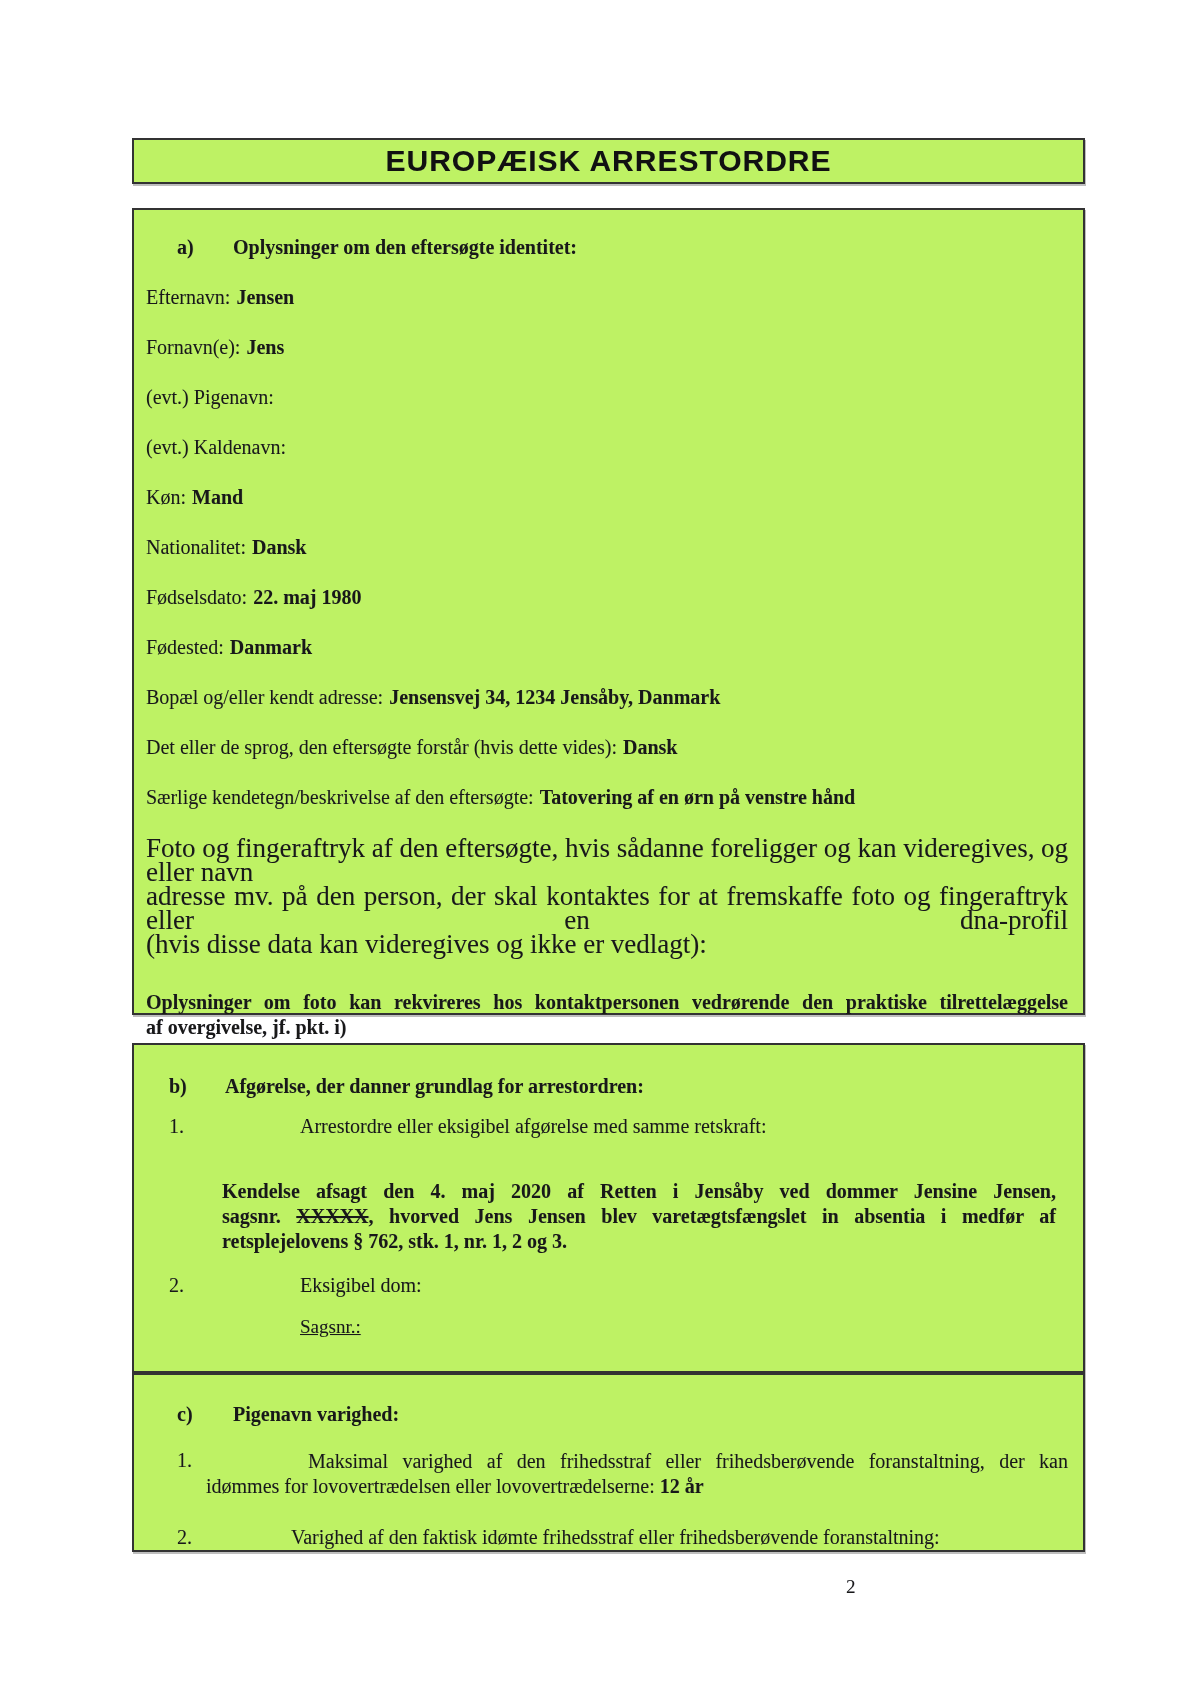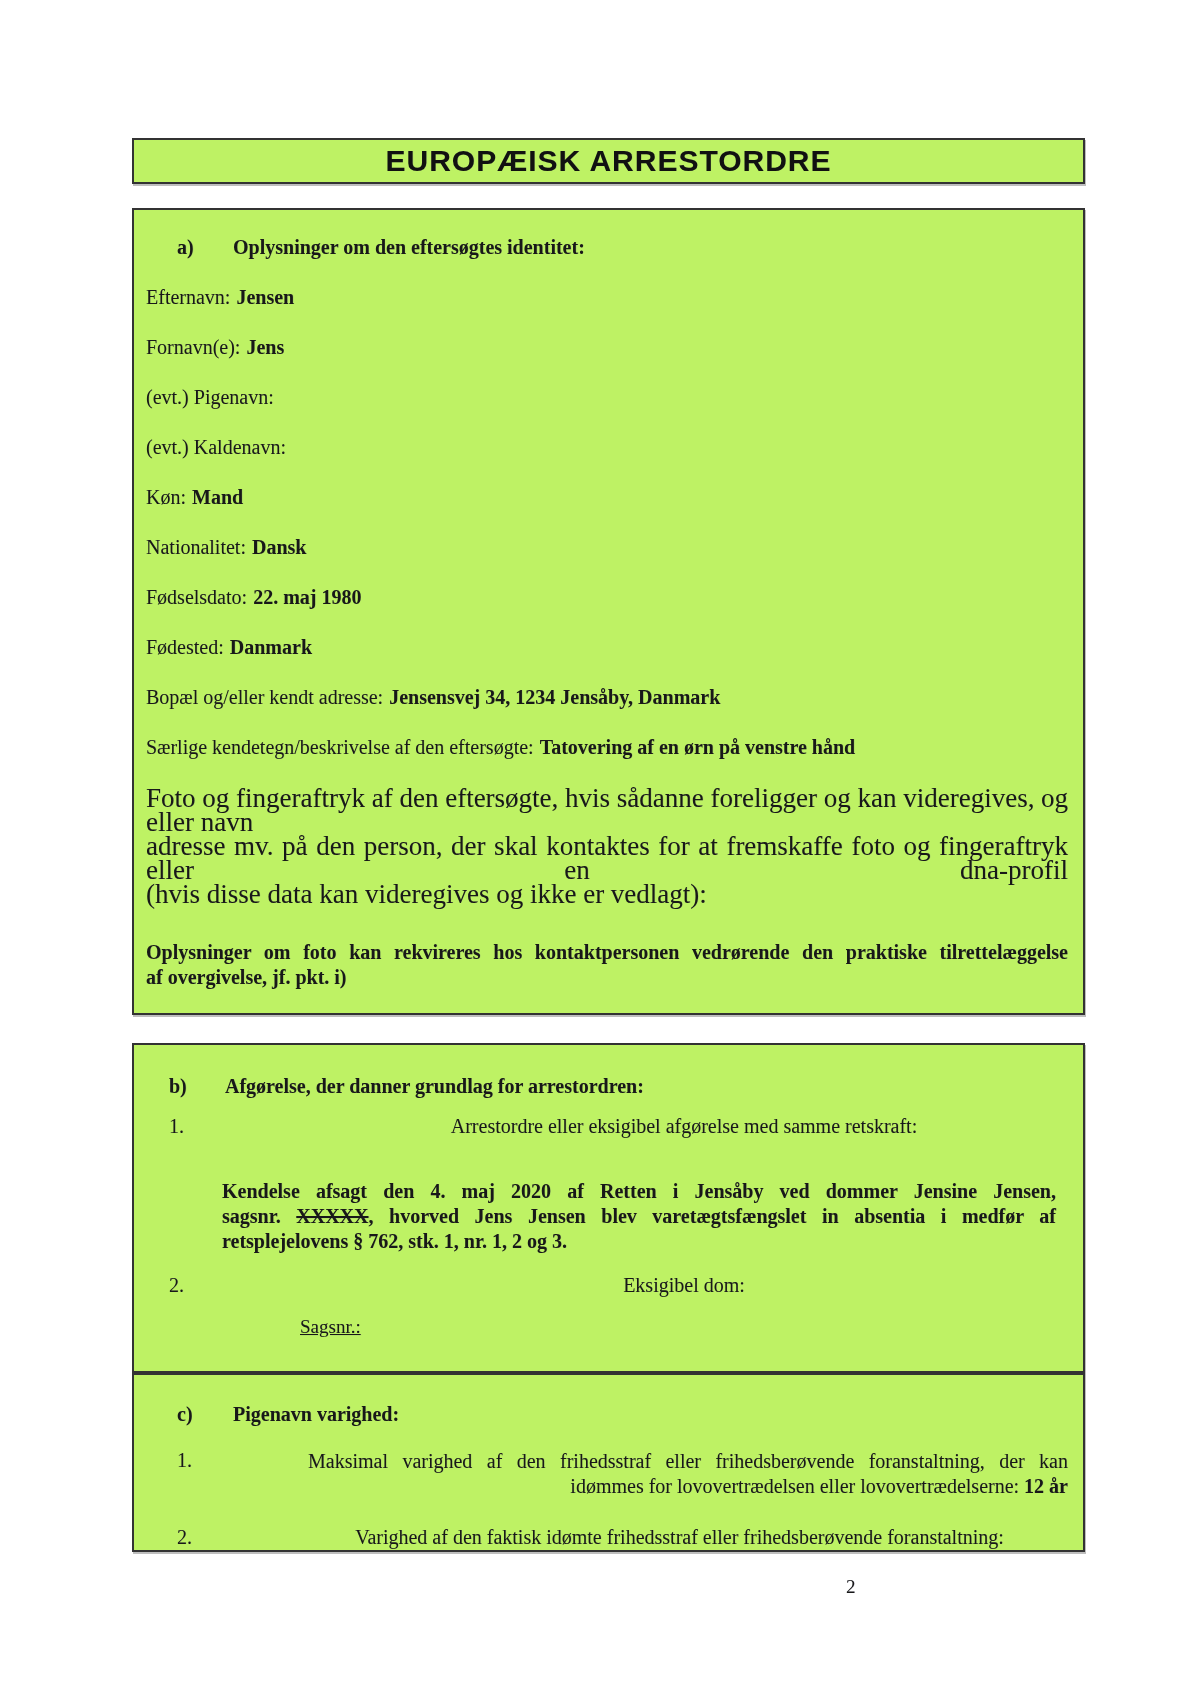--- a/index.html
+++ b/index.html
@@ -19,58 +19,58 @@
     font-family:"Liberation Sans", sans-serif; font-weight:bold;
     font-size:30px; letter-spacing:1px; color:#111;
   }
   
   .sec-head { font-weight:bold; font-size:20px; line-height:22px; margin-left:31px; }
   .sec-letter { display:inline-block; width:56px; }
   .field { font-size:20px; line-height:22px; margin-bottom:28px; }
   .field .val { font-weight:bold; margin-left:6px; }
   .item { position:relative; font-size:20px; line-height:22px; }
   .num { position:absolute; left:31px; top:0; }
-  .itext { margin-left:162px;text-align:center; }
+  .itext { margin-left:162px; }
   
   #box-a { top:208px; height:807px; padding:26px 15px 0 12px; }
   #box-a .sec-head { margin-bottom:28px; }
   .photo-para { font-size:27px; line-height:24px; }
   .pl1 { display:flex; justify-content:space-between; }
   .pl2 { text-align:justify; text-align-last:justify; }
   .note { font-weight:bold; font-size:20px; line-height:25px; margin-top:34px; }
   .nl1 { text-align:justify; text-align-last:justify; }
   
   #box-b { top:1043px; height:330px; padding:30px 15px 0 4px; }
   #box-b .sec-head { margin-bottom:18px; }
   .decision { font-weight:bold; font-size:20px; line-height:25px; margin:42px 12px 0 84px; }
   .dl-j { text-align:justify; text-align-last:justify; }
   .redacted { text-decoration:line-through;margin-top:47px; }
   #item-b2 { margin-top:20px; }
   .sagsnr { margin-top:20px; margin-left:162px; font-size:19px; line-height:22px;text-decoration:underline; }
   
   #box-c { top:1373px; height:179px; padding:28px 15px 0 12px; }
   #box-c .sec-head { margin-bottom:24px; }
   .c1l1 { margin-left:162px; line-height:25px; font-size:20px; text-align:justify; text-align-last:justify; }
-  .c1l2 { margin-left:60px; line-height:25px; font-size:20px;text-align:right; }
+  .c1l2 { margin-left:60px; line-height:25px; font-size:20px; }
   .c1l2 .val { font-weight:bold; }
   #item-c2 { margin-top:26px; line-height:25px; }
   #item-c2 .itext { margin-left:145px; }
   
   .page-num { position:absolute; left:846px; top:1576px; font-size:19px; }
 </style>
 </head>
 <body>
 
 <div class="box" id="title-box">
   <div class="title-text">EUROPÆISK ARRESTORDRE</div>
 </div>
 
 <div class="box" id="box-a">
   <div class="sec-head">
-    <span class="sec-letter">a)</span><span>Oplysninger om den eftersøgtes identitet:</span>
+    <span class="sec-letter">a)</span><span>Oplysninger om den eftersøgte identitet:</span>
   </div>
 
   <div class="field">
     <span class="lbl">Efternavn:</span><span class="val">Jensen</span>
   </div>
   <div class="field">
     <span class="lbl">Fornavn(e):</span><span class="val">Jens</span>
   </div>
   <div class="field">
     <span class="lbl">(evt.) Pigenavn:</span><span class="val"></span>
@@ -85,20 +85,23 @@
     <span class="lbl">Nationalitet:</span><span class="val">Dansk</span>
   </div>
   <div class="field">
     <span class="lbl">Fødselsdato:</span><span class="val">22. maj 1980</span>
   </div>
   <div class="field">
     <span class="lbl">Fødested:</span><span class="val">Danmark</span>
   </div>
   <div class="field">
     <span class="lbl">Bopæl og/eller kendt adresse:</span><span class="val">Jensensvej 34, 1234 Jensåby, Danmark</span>
+  </div>
+  <div class="field">
+    <span class="lbl">Det eller de sprog, den eftersøgte forstår (hvis dette vides):</span><span class="val">Dansk</span>
   </div>
   <div class="field">
     <span class="lbl">Særlige kendetegn/beskrivelse af den eftersøgte:</span><span class="val">Tatovering af en ørn på venstre hånd</span>
   </div>
 
   <div class="photo-para">
     <div class="pl1">
       <span>Foto og fingeraftryk af den eftersøgte, hvis sådanne foreligger og kan videregives, eller  navn</span>
       <span>og</span>
     </div>

